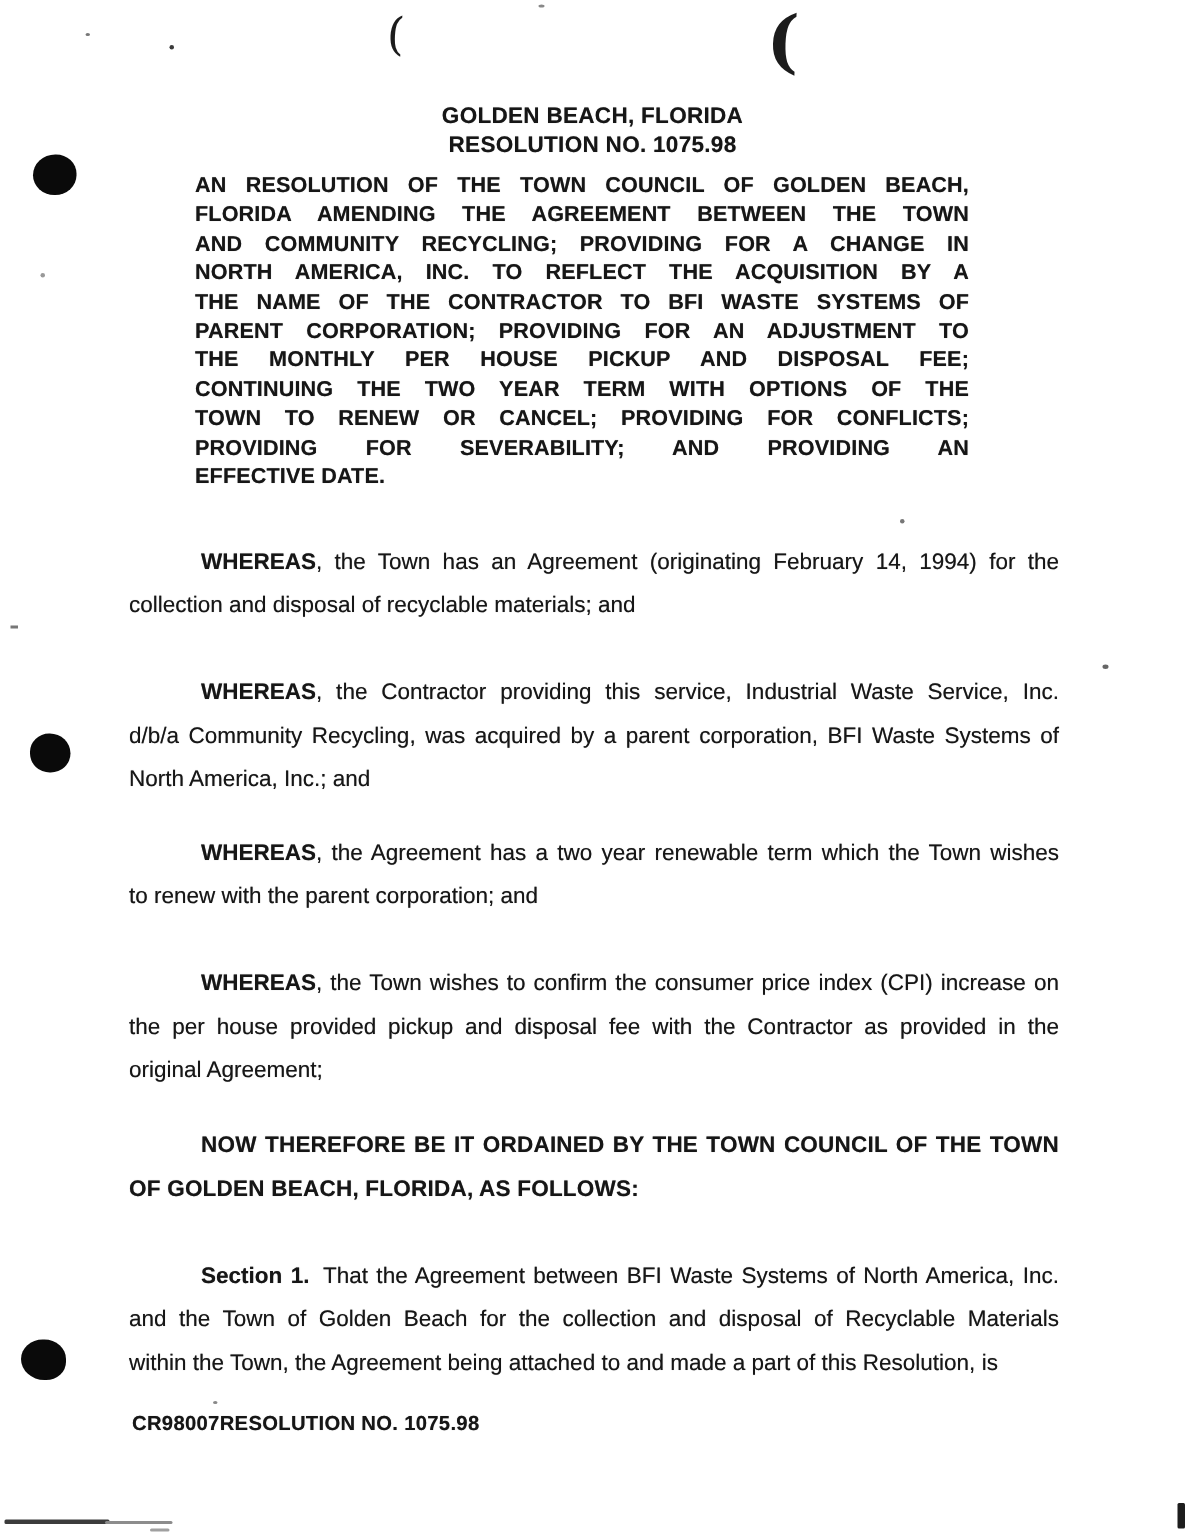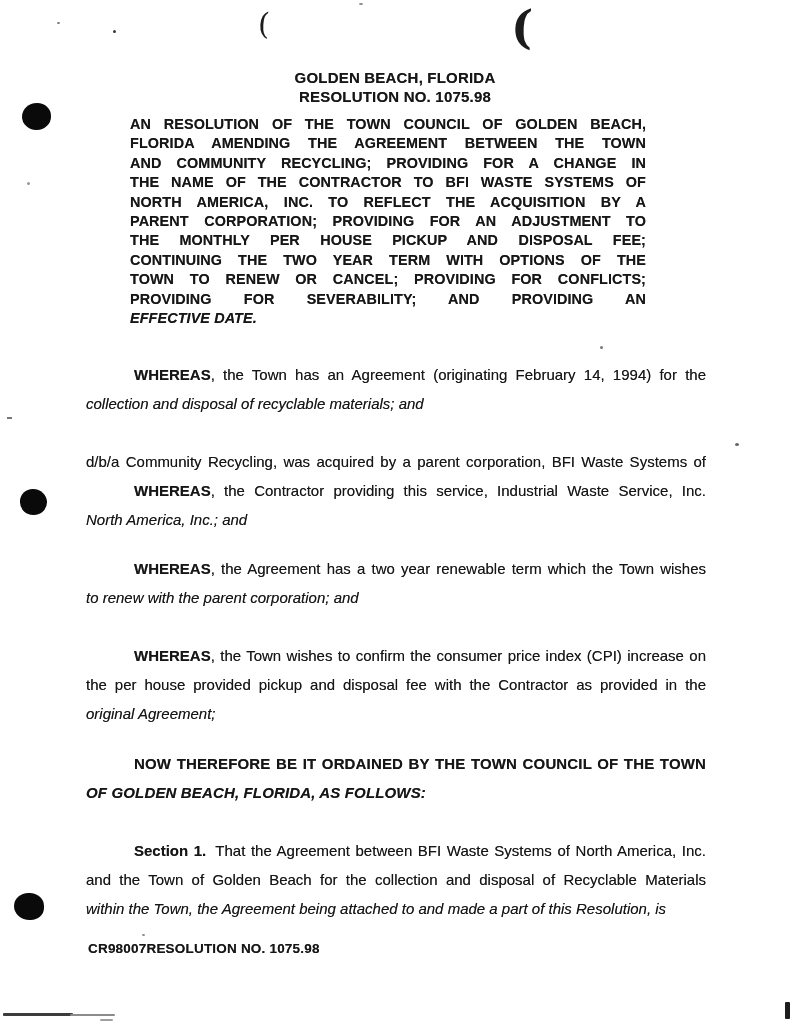--- a/index.html
+++ b/index.html
@@ -18,21 +18,21 @@
     text-align:center;font-weight:bold;font-size:15px;line-height:18.5px;
     letter-spacing:.2px;
   }
   
   .preamble{
     position:absolute;top:115px;left:130px;width:516px;
     font-weight:bold;font-size:14.4px;line-height:19.4px;
     letter-spacing:.1px;
   }
   .jl{text-align:justify;text-align-last:justify;}
-  .ll{text-align:right;text-align-last:left;font-style:italic;}
+  .ll{text-align:right;text-align-last:left;}
   
   .bodyblock{position:absolute;left:86px;width:620px;font-size:15px;line-height:29.2px;}
   .p1{top:360px;}
   .p2{top:447px;}
   .p3{top:554px;}
   .p4{top:641px;}
   .ordained{top:749px;font-weight:bold;letter-spacing:.15px;}
   .sec1{top:836px;}
   .ind{padding-left:48px;}
   .lead{font-weight:bold;}
@@ -92,38 +92,38 @@
 
   <header class="doc-title">
     <div>GOLDEN BEACH, FLORIDA</div>
     <div>RESOLUTION NO. 1075.98</div>
   </header>
 
   <section class="preamble">
     <div class="jl">AN RESOLUTION OF THE TOWN COUNCIL OF GOLDEN BEACH,</div>
     <div class="jl">FLORIDA AMENDING THE AGREEMENT BETWEEN THE TOWN</div>
     <div class="jl">AND COMMUNITY RECYCLING; PROVIDING FOR A CHANGE IN</div>
+    <div class="jl">NORTH AMERICA, INC. TO REFLECT THE ACQUISITION BY A</div>
     <div class="jl">THE NAME OF THE CONTRACTOR TO BFI WASTE SYSTEMS OF</div>
-    <div class="jl">NORTH AMERICA, INC. TO REFLECT THE ACQUISITION BY A</div>
     <div class="jl">PARENT CORPORATION; PROVIDING FOR AN ADJUSTMENT TO</div>
     <div class="jl">THE MONTHLY PER HOUSE PICKUP AND DISPOSAL FEE;</div>
     <div class="jl">CONTINUING THE TWO YEAR TERM WITH OPTIONS OF THE</div>
     <div class="jl">TOWN TO RENEW OR CANCEL; PROVIDING FOR CONFLICTS;</div>
     <div class="jl">PROVIDING FOR SEVERABILITY; AND PROVIDING AN</div>
     <div class="ll">EFFECTIVE DATE.</div>
   </section>
 
   <section class="bodyblock p1">
     <div class="jl ind"><span class="lead">WHEREAS</span><span>, the Town has an Agreement (originating February 14, 1994) for the</span></div>
     <div class="ll">collection and disposal of recyclable materials; and</div>
   </section>
 
   <section class="bodyblock p2">
+    <div class="jl ind"><span class="lead">WHEREAS</span><span>, the Contractor providing this service, Industrial Waste Service, Inc.</span></div>
     <div class="jl">d/b/a Community Recycling, was acquired by a parent corporation, BFI Waste Systems of</div>
-    <div class="jl ind"><span class="lead">WHEREAS</span><span>, the Contractor providing this service, Industrial Waste Service, Inc.</span></div>
     <div class="ll">North America, Inc.; and</div>
   </section>
 
   <section class="bodyblock p3">
     <div class="jl ind"><span class="lead">WHEREAS</span><span>, the Agreement has a two year renewable term which the Town wishes</span></div>
     <div class="ll">to renew with the parent corporation; and</div>
   </section>
 
   <section class="bodyblock p4">
     <div class="jl ind"><span class="lead">WHEREAS</span><span>, the Town wishes to confirm the consumer price index (CPI) increase on</span></div>

